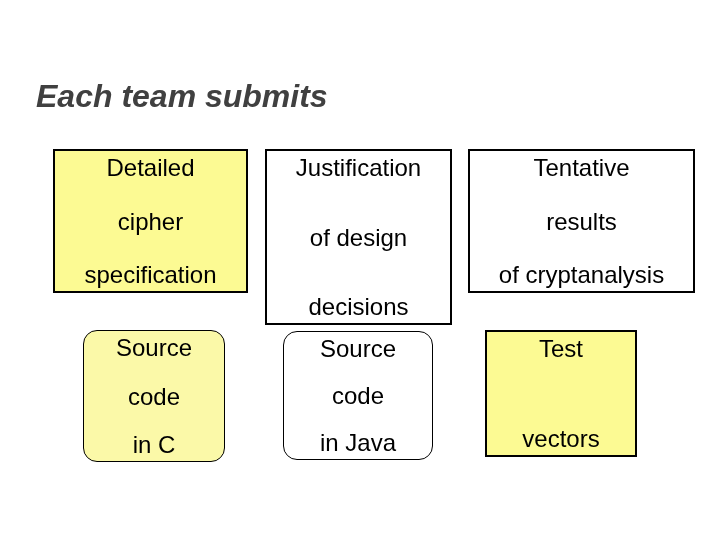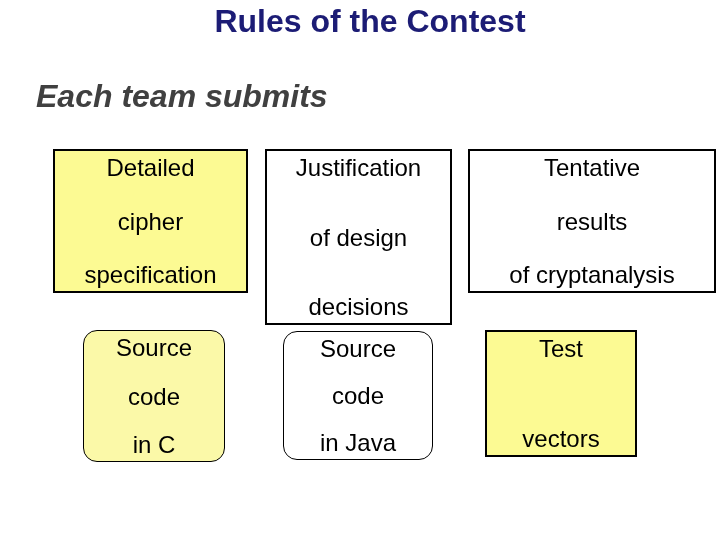--- a/index.html
+++ b/index.html
@@ -49,32 +49,31 @@
     line-height: 33px;
     color: #000000;
   }
   .box.rounded {
     border-width: 1.5px;
     border-radius: 14px;
   }
   
   #box-spec       { left: 53px;  top: 149px; width: 195px; height: 144px; }
   #box-justif     { left: 265px; top: 149px; width: 187px; height: 176px; }
-  #box-tentative  { left: 468px; top: 149px; width: 248px; height: 144px; }
+  #box-tentative  { left: 468px; top: 149px; width: 227px; height: 144px; }
   
   #box-src-c      { left: 83px;  top: 330px; width: 142px; height: 132px; }
   #box-src-java   { left: 283px; top: 331px; width: 150px; height: 129px; }
   #box-test       { left: 485px; top: 330px; width: 152px; height: 127px; }
 </style>
 </head>
 <body>
 
 <div id="slide">
 
-  <div class="slide-title" style="color: rgb(28, 28, 117);">Rules of the Contest</div>
 
   <div class="slide-subtitle">Each team submits</div>
 
   <div class="box" id="box-spec" style="background: rgb(252, 250, 147); border-color: rgb(0, 0, 0);">
     <span>Detailed</span>
     <span>cipher</span>
     <span>specification</span>
   </div>
 
   <div class="box" id="box-justif" style="background: rgb(255, 255, 255); border-color: rgb(0, 0, 0);">

